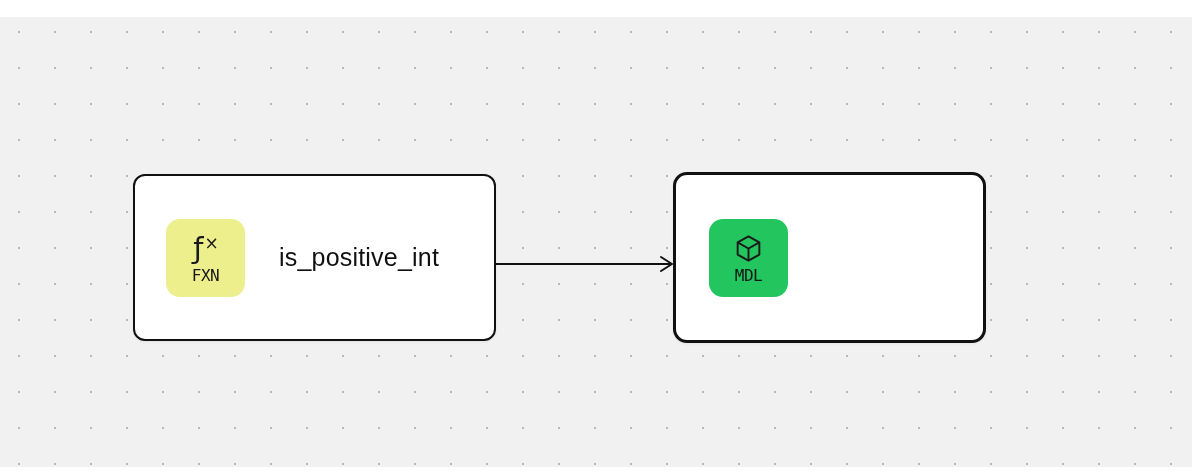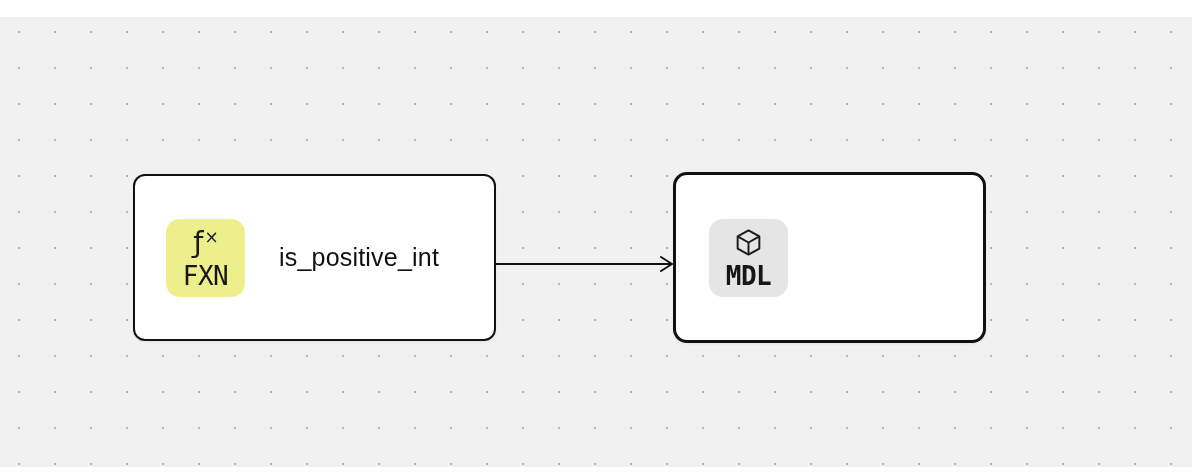--- a/index.html
+++ b/index.html
@@ -59,21 +59,21 @@
     height: 78px;
     border-radius: 14px;
     display: flex;
     flex-direction: column;
     align-items: center;
     justify-content: center;
     gap: 1px;
     flex: 0 0 auto;
   }
   .badge-yellow { background: #edef8c; }
-  .badge-blue   { background: #e5e5e5; font-weight: bold; }
+  .badge-blue   { background: #22c55e; }
   .badge-icon {
     height: 36px;
     display: flex;
     align-items: center;
     justify-content: center;
     color: #1a1a1a;
   }
   .glyph-f {
     font-family: "DejaVu Sans", sans-serif;
     font-size: 29px;
@@ -84,21 +84,21 @@
     font-family: "DejaVu Sans", sans-serif;
     font-size: 17px;
     line-height: 1;
     color: #1a1a1a;
     position: relative;
     top: -5px;
     left: 1px;
   }
   .badge-text {
     font-family: "DejaVu Sans Mono", "Liberation Mono", monospace;
-    font-size: 26px;
+    font-size: 16px;
     line-height: 1.1;
     color: #161616;
     letter-spacing: -0.5px;
   }
   .node-label {
     font-size: 25px;
     font-weight: 500;
     color: #111111;
     letter-spacing: 0.2px;
     white-space: nowrap;

